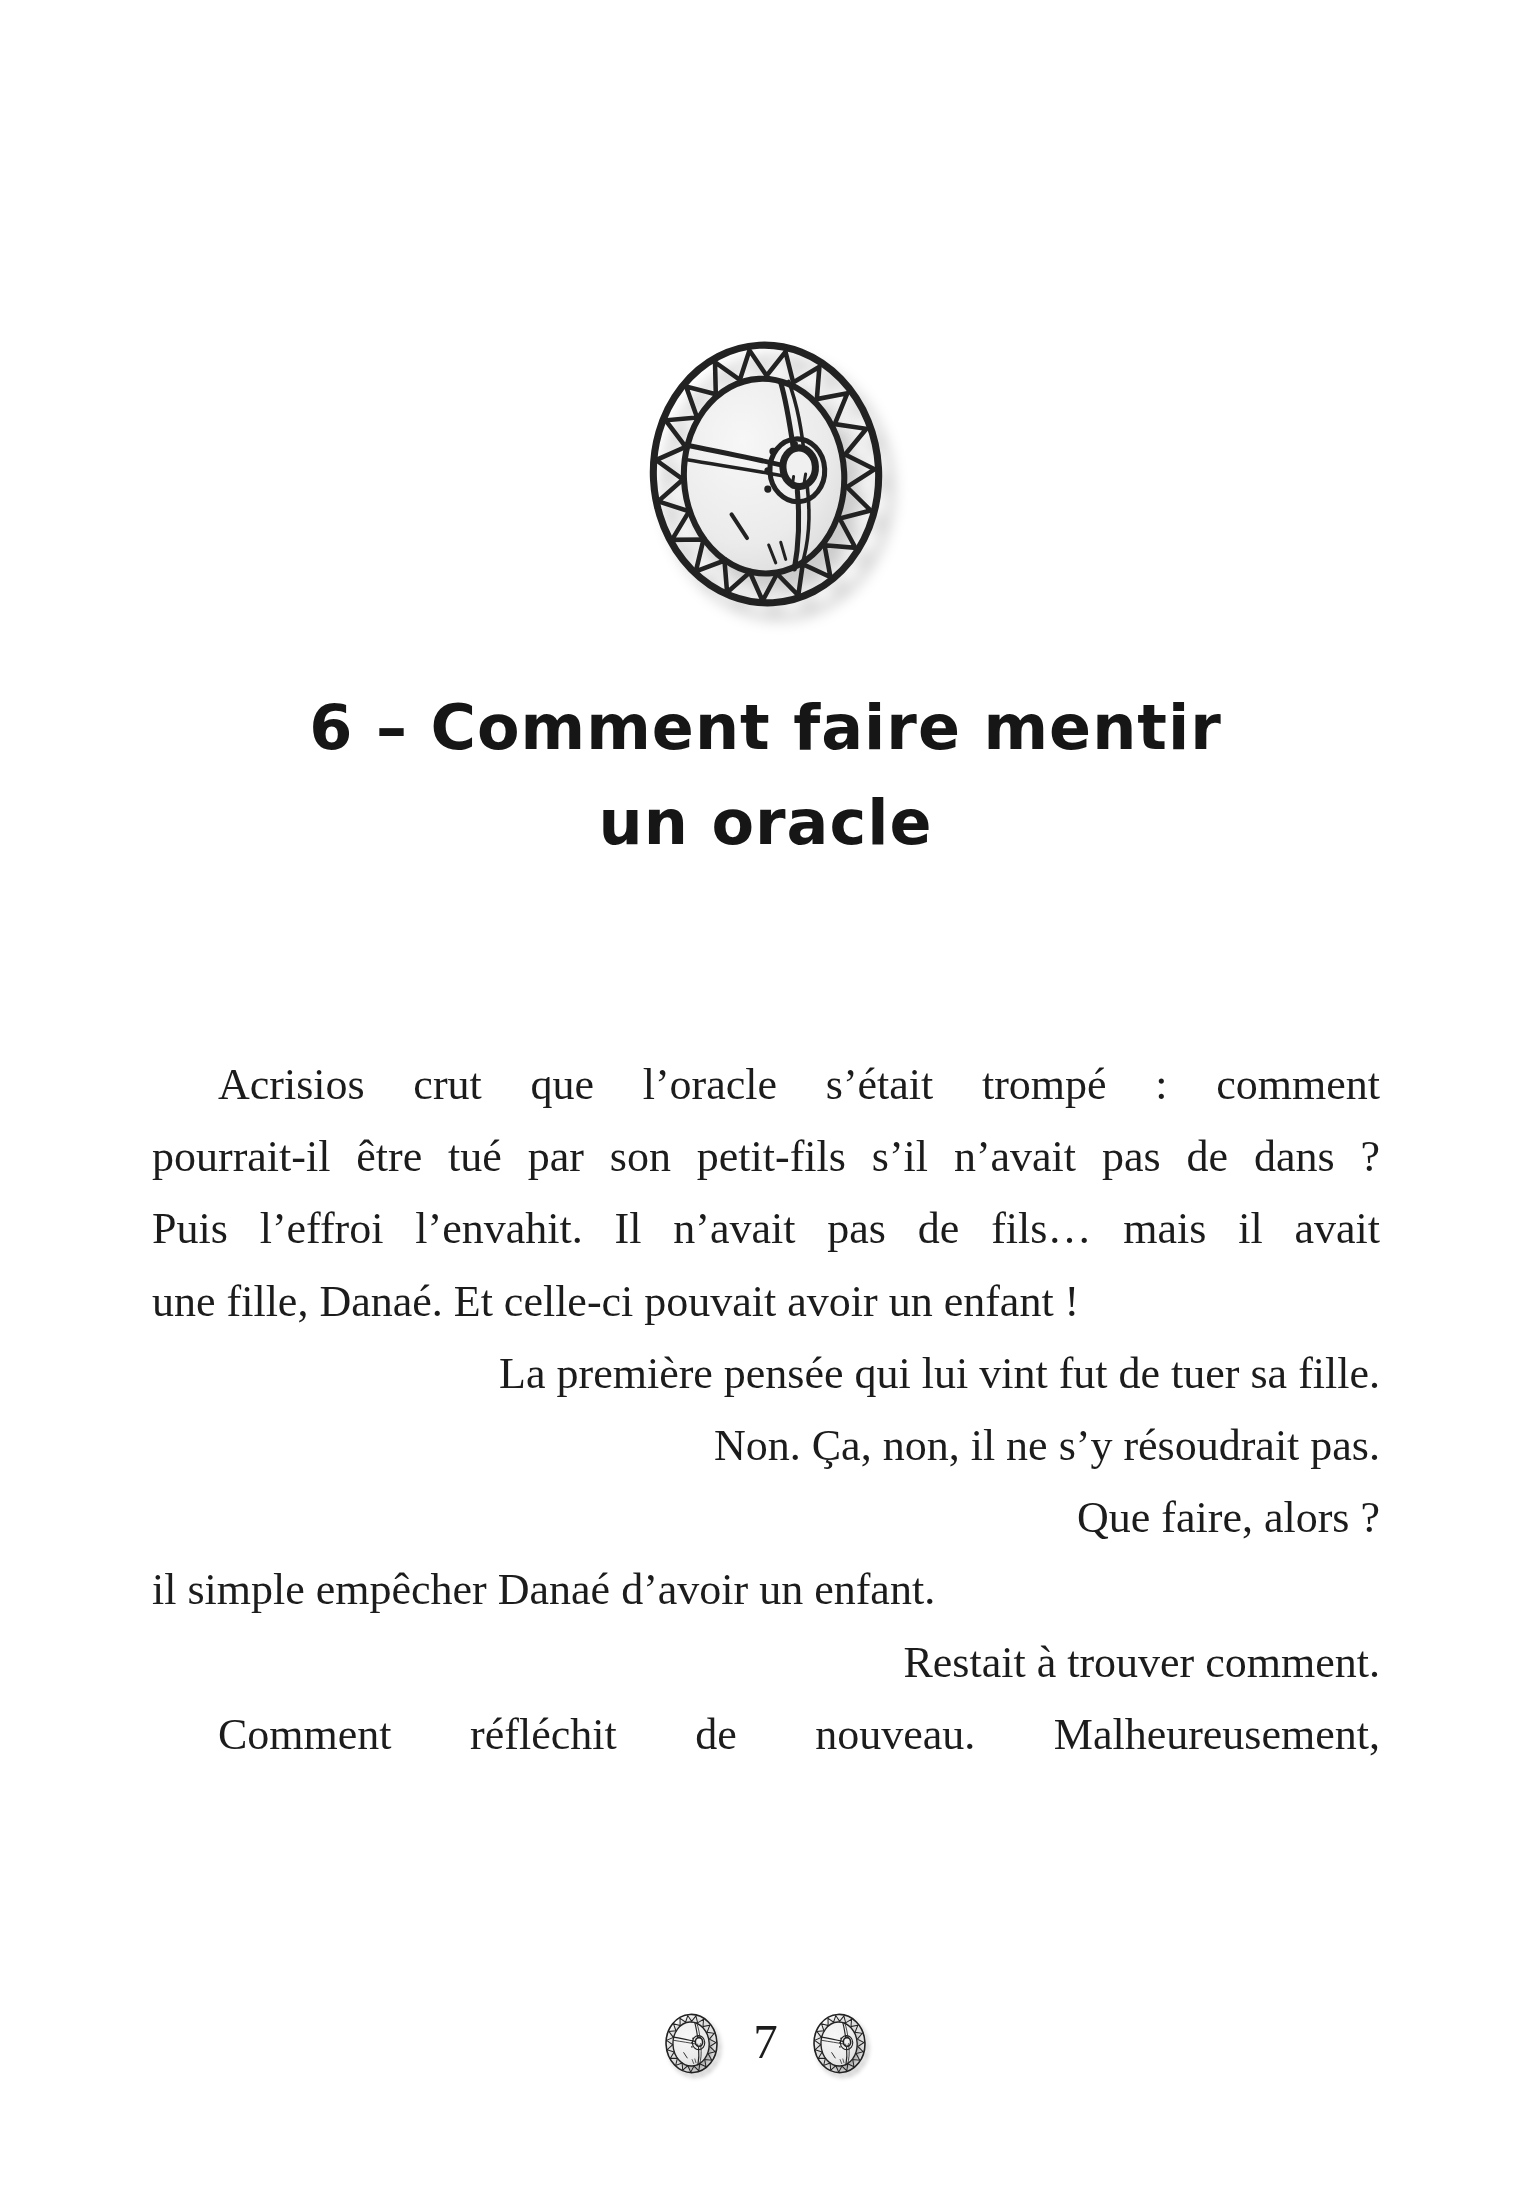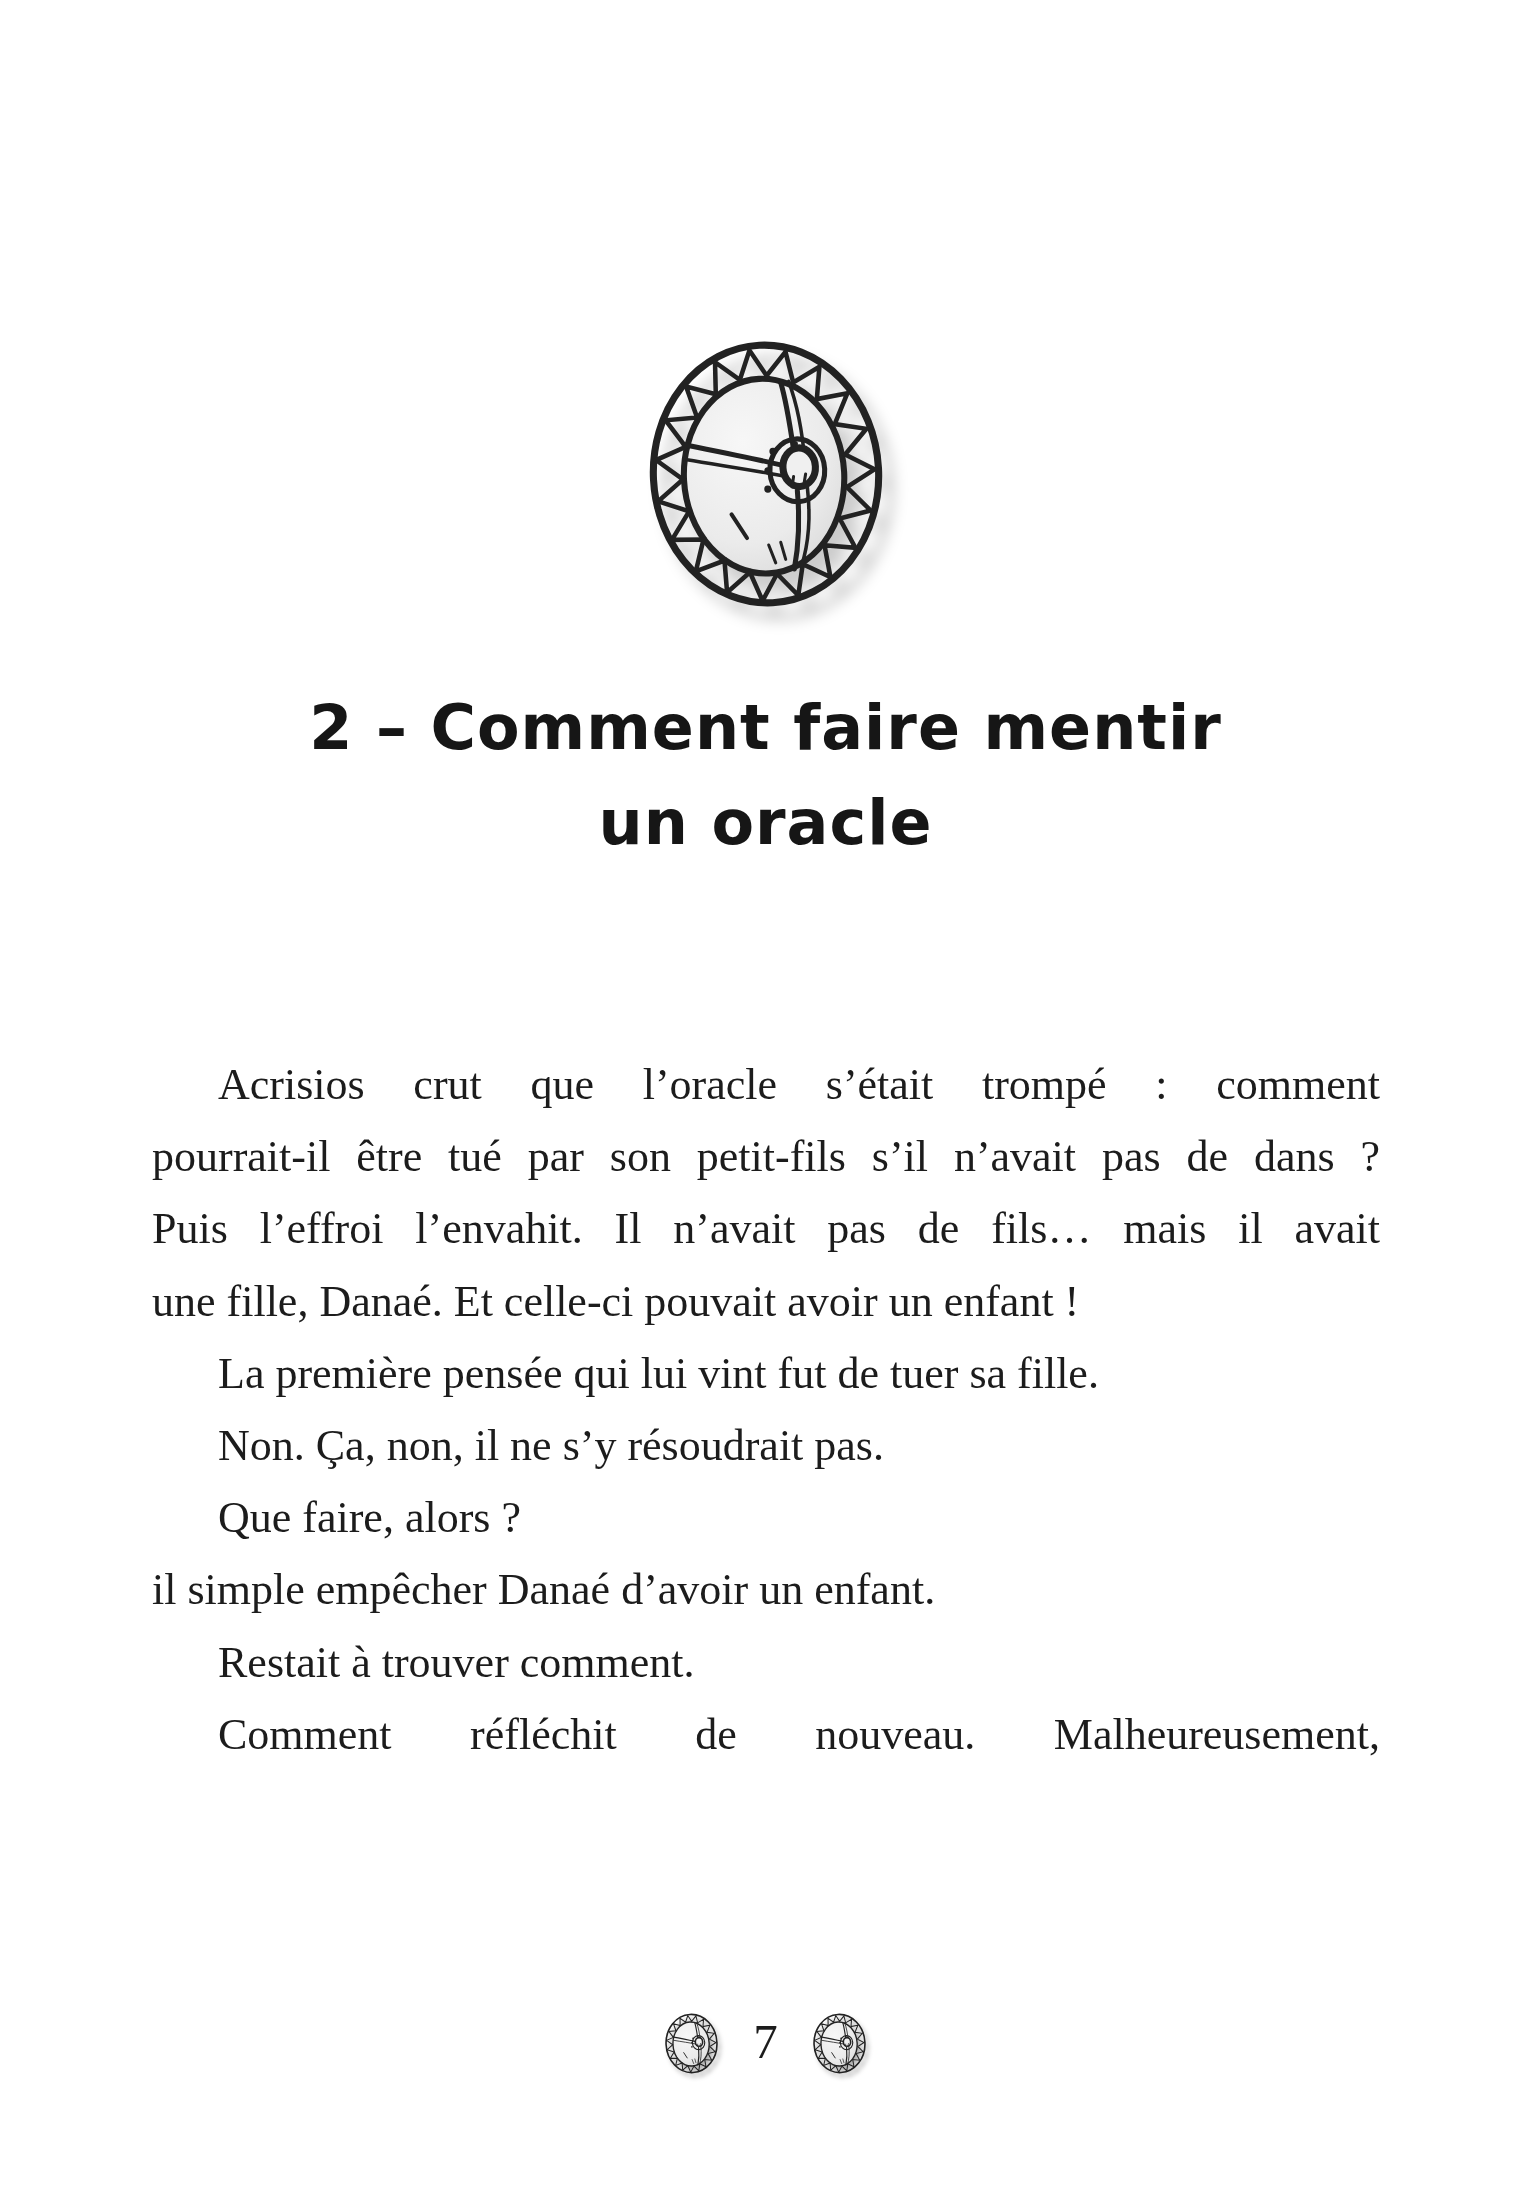--- a/index.html
+++ b/index.html
@@ -36,21 +36,21 @@
   
   .body-text{
     position:absolute;
     left:152px;top:1049px;width:1228px;
     font-size:44px;
     line-height:72.2px;
   }
   .para{margin:0;}
   .line{text-align:left;}
   .line.just{text-align:justify;text-align-last:justify;text-justify:inter-word;}
-  .line.indent{text-indent:66px;}
+  .line.indent{text-indent:66px;text-align:right;}
   .sc{font-size:0.74em;letter-spacing:0.05em;}
   
   .footer{
     position:absolute;left:0;right:0;top:2012px;
     display:flex;justify-content:center;align-items:center;
     gap:34px;
   }
   .footer .mini svg{
     width:55px;height:63px;
     filter:drop-shadow(3px 4px 2px rgba(0,0,0,0.30));
@@ -94,21 +94,21 @@
       <circle cx="150" cy="108" r="3" fill="#222222" stroke="none"></circle>
       <path d="M147 140 L145 150" stroke-width="3"></path>
       <path d="M159 138 L157 147" stroke-width="3"></path>
       <path d="M84 174 L98 198" stroke-width="4"></path>
       <path d="M119 206 L125 224" stroke-width="3"></path>
       <path d="M131 204 L135 221" stroke-width="3"></path>
     </g>
   </svg></span>
   </figure>
 
-  <h1 class="chapter-title"><span>2 – Comment faire mentir</span><br><span>un oracle</span></h1>
+  <h1 class="chapter-title"><span>6 – Comment faire mentir</span><br><span>un oracle</span></h1>
 
   <section class="body-text" id="body-text">
       <div class="para">
         <div class="line indent just"><span>Acrisios crut que l’oracle s’était trompé : comment</span></div>
         <div class="line just"><span>pourrait-il être tué par son petit-fils s’il n’avait pas de dans ?</span></div>
         <div class="line just"><span>Puis l’effroi l’envahit. Il n’avait pas de fils… mais il avait</span></div>
         <div class="line"><span>une fille, Danaé. Et celle-ci pouvait avoir un enfant !</span></div>
       </div>
       <div class="para">
         <div class="line indent"><span>La première pensée qui lui vint fut de tuer sa fille.</span></div>

